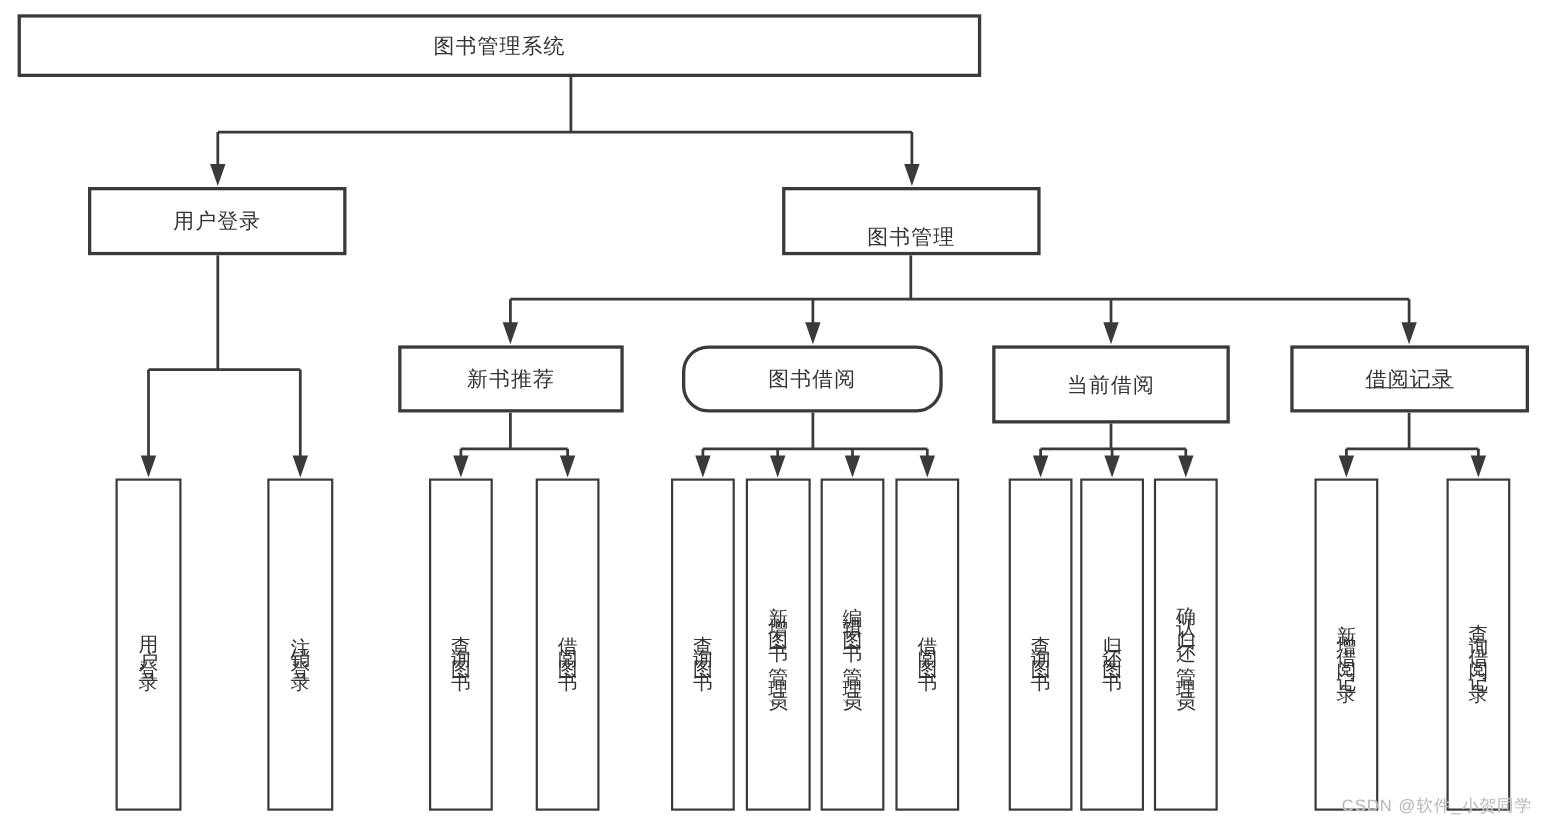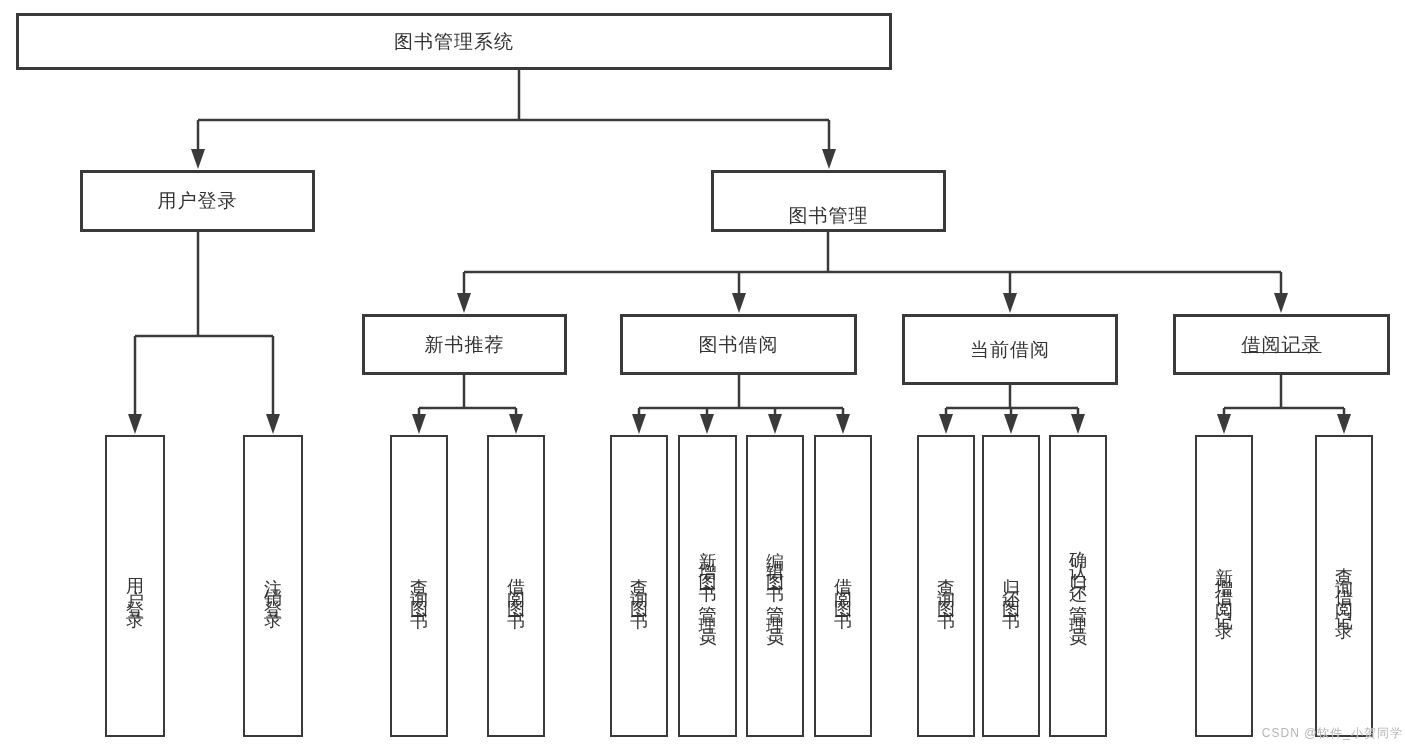--- a/index.html
+++ b/index.html
@@ -44,23 +44,23 @@
     writing-mode: vertical-rl;
     text-orientation: mixed;
     font-size: 18px;
     letter-spacing: 11px;
     line-height: 1;
     color: #333333;
     white-space: nowrap;
   }
   .watermark {
     position: absolute;
-    right: 2px;
+    right: 12px;
     bottom: 5px;
-    font-size: 12px;
+    font-size: 15px;
     color: #b5b5b5;
     letter-spacing: 1px;
     text-shadow: 0 0 1px #ffffff;
   }
   .cline { stroke: #3a3a3a; stroke-width: 2.5; fill: none; }
   .carrow { fill: #3a3a3a; stroke: none; }
 </style>
 </head>
 <body>
 
@@ -135,21 +135,21 @@
   <div class="hbox" style="left:80px; top:170px; width:235px; height:62px;">
     <span>用户登录</span>
   </div>
   <div class="hbox" style="left:711px; top:170px; width:235px; height:62px;align-items:flex-end;">
     <span>图书管理</span>
   </div>
 
   <div class="hbox" style="left:362px; top:314px; width:205px; height:61px;">
     <span>新书推荐</span>
   </div>
-  <div class="hbox" style="left:620px; top:314px; width:237px; height:61px;">
+  <div class="hbox" style="left:620px; top:314px; width:237px; height:61px;border-radius:24px;">
     <span>图书借阅</span>
   </div>
   <div class="hbox" style="left:902px; top:314px; width:216px; height:71px;">
     <span>当前借阅</span>
   </div>
   <div class="hbox" style="left:1173px; top:314px; width:217px; height:61px;text-decoration:underline;">
     <span>借阅记录</span>
   </div>
 
   <div class="vbox" style="left:105px; width:60px;">

